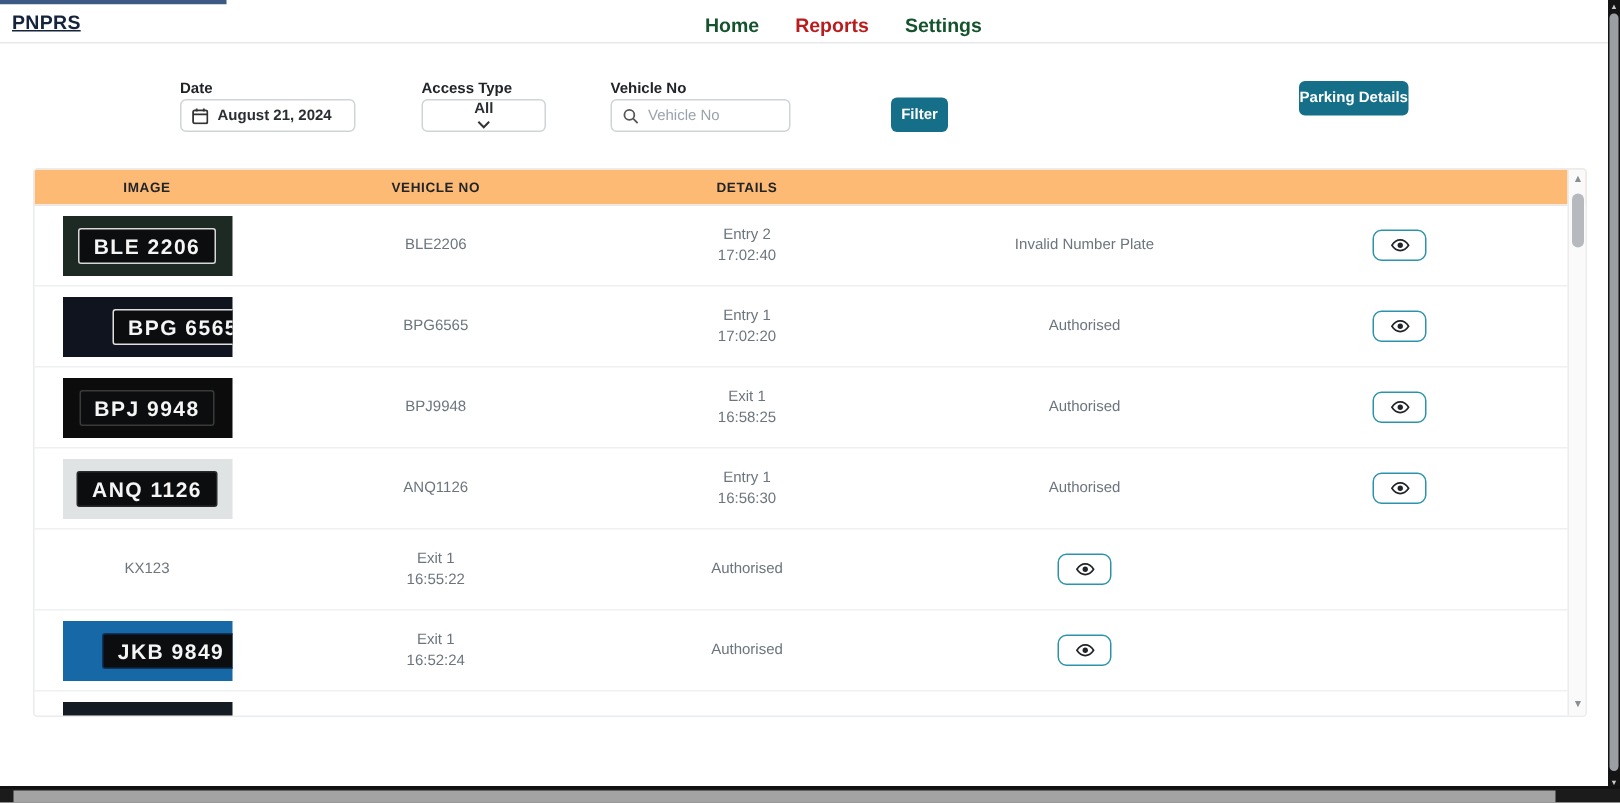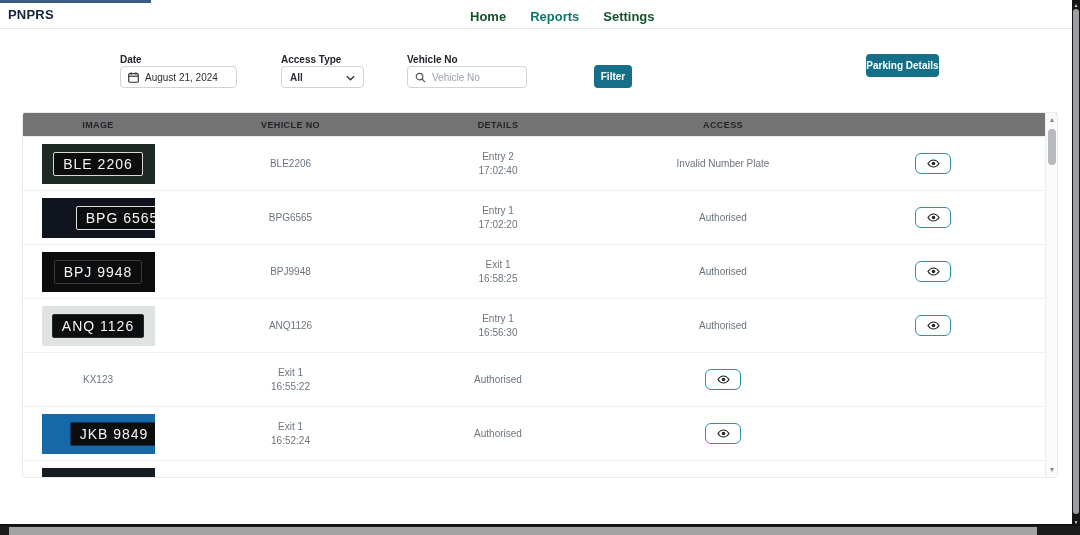--- a/index.html
+++ b/index.html
@@ -5,52 +5,52 @@
   * { margin:0; padding:0; box-sizing:border-box; }
   html,body { width:1080px; height:535px; overflow:hidden; background:#fff;
     font-family:"Liberation Sans", sans-serif; }
 
   
   .top-accent { position:absolute; left:0; top:0; width:151px; height:3px; background:#3d5a85; }
 
   
   .header { position:absolute; left:0; top:3px; width:1072px; height:26px; background:#fff;
     border-bottom:1px solid #e6e8eb; display:flex; align-items:center; }
-  .brand { position:absolute; left:8px; top:4px; font-size:13px; font-weight:bold; color:#15243b; letter-spacing:.2px; }
+  .brand { position:absolute; left:8px; top:4px; font-size:13px; font-weight:bold; color:#15243b; letter-spacing:.2px;text-decoration:underline; }
   .nav { position:absolute; left:470px; top:0; height:26px; display:flex; align-items:center; gap:24px; }
   .nav-item { font-size:13px; font-weight:bold; color:#14532d; cursor:pointer; }
-  .nav-item.active { color:#0f766e; }
+  .nav-item.active { color:#b91c1c; }
 
   
   .filter-label { position:absolute; font-size:10px; font-weight:bold; color:#212529; }
   .ctrl { position:absolute; height:22px; border:1px solid #cfd4d9; border-radius:4px; background:#fff;
     display:flex; align-items:center; font-size:10px; color:#343a40; }
   .ctrl .ico { margin-left:7px; margin-right:6px; display:flex; align-items:center; }
-  .select-ctrl { justify-content:space-between; padding:0 8px; }
+  .select-ctrl { justify-content:space-between; padding:0 8px;flex-direction:column; }
   input.text-input { border:none; outline:none; width:85px; font-size:10px; color:#343a40;
     font-family:"Liberation Sans", sans-serif; background:transparent; }
   input.text-input::placeholder { color:#9aa3ab; }
   .btn { position:absolute; border:none; border-radius:4px; background:#156f88; color:#fff;
     font-size:10px; font-weight:bold; font-family:"Liberation Sans", sans-serif; cursor:pointer;
     display:flex; align-items:center; justify-content:center; }
 
   
   .card { position:absolute; left:22px; top:112px; width:1036px; height:366px;
     border:1px solid #e9ecef; border-radius:3px; background:#fff; overflow:hidden; }
   .thead { display:grid; grid-template-columns:150px 235px 180px 270px 150px; height:24px;
-    background:#737373; border-bottom:1px solid #e9ecef; align-items:center; }
+    background:#fdba74; border-bottom:1px solid #e9ecef; align-items:center; }
   .th { font-size:9px; font-weight:bold; color:#212529; letter-spacing:.4px; text-align:center; }
   .th:first-child { text-align:center; }
   .trow { display:grid; grid-template-columns:150px 235px 180px 270px 150px; height:54px;
     border-bottom:1px solid #eef0f2; align-items:center; }
   .cell { font-size:10px; color:#6c757d; text-align:center; }
   .detail-cell { line-height:14px; }
   .img-cell { display:flex; justify-content:center; align-items:center; }
   .plate-outer { width:113px; height:40px; display:flex; align-items:center; justify-content:center; overflow:hidden; }
-  .plate-inner { background:#0b0d0f; color:#f5f5f5; font-weight:normal; font-size:14px; letter-spacing:1px;
+  .plate-inner { background:#0b0d0f; color:#f5f5f5; font-weight:bold; font-size:14px; letter-spacing:1px;
     padding:3px 9px; border-radius:2px; white-space:nowrap; border:1.5px solid transparent; }
   .action-cell { display:flex; justify-content:center; }
   .eye-btn { width:36px; height:21px; background:#fff; border:1px solid #2d93ab; border-radius:6px;
     display:flex; align-items:center; justify-content:center; cursor:pointer; }
 
   
   .inner-scroll { position:absolute; top:0; right:0; width:12px; height:364px; background:#fafafa;
     border-left:1px solid #ececec; }
   .inner-scroll .arrow { position:absolute; left:0; width:12px; height:12px; font-size:7px; color:#8a8f94;
     display:flex; align-items:center; justify-content:center; cursor:pointer; }
@@ -83,21 +83,21 @@
   <span class="filter-label" style="left:120px; top:54px;">Date</span>
   <div class="ctrl" style="left:120px; top:66px; width:117px;">
     <span class="ico">
       <svg width="11" height="11" viewBox="0 0 12 12">
           <rect x="0.8" y="1.8" width="10.4" height="9.4" rx="1.2" fill="none" stroke="#333" stroke-width="1.3"></rect>
           <line x1="0.8" y1="4.6" x2="11.2" y2="4.6" stroke="#333" stroke-width="1.3"></line>
           <line x1="3.4" y1="0.4" x2="3.4" y2="2.6" stroke="#333" stroke-width="1.3"></line>
           <line x1="8.6" y1="0.4" x2="8.6" y2="2.6" stroke="#333" stroke-width="1.3"></line>
         </svg>
     </span>
-    <span style="font-weight:normal; color:#2b2f33;">August 21, 2024</span>
+    <span style="font-weight:bold; color:#2b2f33;">August 21, 2024</span>
   </div>
 
   <span class="filter-label" style="left:281px; top:54px;">Access Type</span>
   <div class="ctrl select-ctrl" style="left:281px; top:66px; width:83px;">
     <span style="font-weight:bold; color:#2b2f33;">All</span>
     <span>
       <svg width="9" height="6" viewBox="0 0 10 6">
           <polyline points="1,1 5,5 9,1" fill="none" stroke="#333" stroke-width="1.5"></polyline>
         </svg>
     </span>
@@ -116,21 +116,20 @@
 
   <button class="btn" style="left:594px; top:65px; width:38px; height:23px;">Filter</button>
   <button class="btn" style="left:866px; top:54px; width:73px; height:23px;">Parking Details</button>
 </div>
 
 <div class="card">
   <div class="thead">
     <span class="th">IMAGE</span>
     <span class="th">VEHICLE NO</span>
     <span class="th">DETAILS</span>
-    <span class="th">ACCESS</span>
     <span class="th"></span>
   </div>
   <div id="tbody">
   <div class="trow">
     <div class="cell img-cell">
       <div class="plate-outer" style="background: rgb(29, 42, 36);">
         <span class="plate-inner" style="border-color: rgb(216, 216, 216);">BLE 2206</span>
       </div>
     </div>
     <span class="cell">BLE2206</span>

